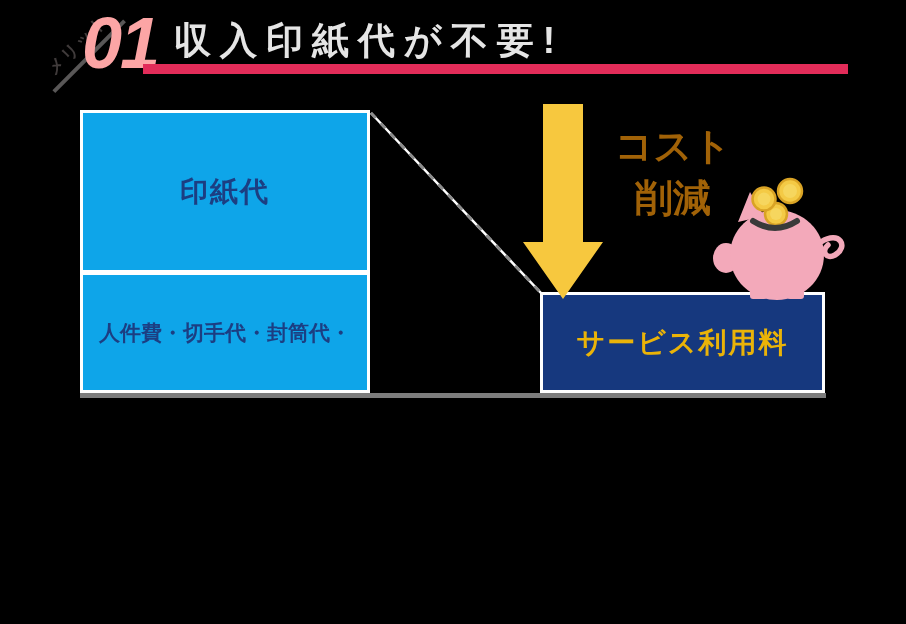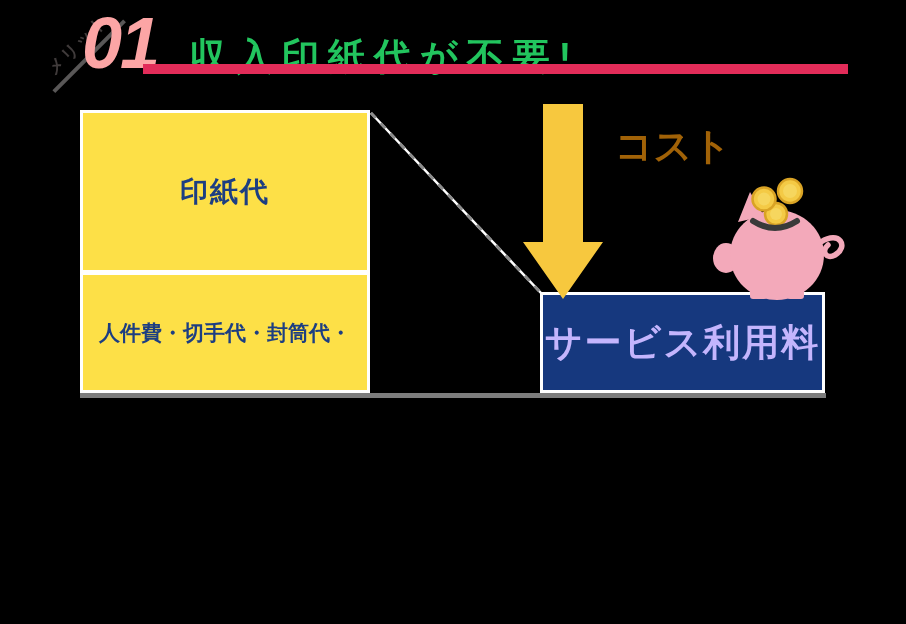--- a/index.html
+++ b/index.html
@@ -13,49 +13,49 @@
     transform:rotate(-45deg);transform-origin:center;
     text-align:center;font-size:17px;font-weight:700;letter-spacing:2px;
     color:#403b3b;border-bottom:4px solid #595757;padding-bottom:3px;
   }
   .merit-number{
     position:absolute;left:82px;top:4px;
     font-size:72px;font-weight:800;font-style:italic;line-height:1.1;
     color:#fca5a5;letter-spacing:-2px;
   }
   .title{
-    position:absolute;left:174px;top:16px;margin:16px;
+    position:absolute;left:174px;top:16px;margin:0;
     font-size:37px;font-weight:700;letter-spacing:9px;
-    color:#22c55e;white-space:nowrap;
+    color:#e5e5e5;white-space:nowrap;
   }
   .title-underline{
     position:absolute;left:143px;top:64px;width:705px;height:10px;
     background:#e22c59;
   }
   
   .baseline{
     position:absolute;left:80px;top:393px;width:746px;height:5px;background:#7d7d7d;
   }
   .left-box{
     position:absolute;left:80px;top:110px;width:290px;height:283px;
-    box-sizing:border-box;border:3px solid #fff;background:#fde047;
+    box-sizing:border-box;border:3px solid #fff;background:#0ea5e9;
     display:flex;flex-direction:column;z-index:1;
   }
   .left-box .cell{display:flex;align-items:center;justify-content:center;text-align:center;}
   .left-box .cell.top{height:157px;}
   .left-box .divider{height:5px;background:#fff;flex:none;}
   .left-box .cell.bottom{flex:1;padding:8px 6px;}
   .bar-label-big{font-size:28px;font-weight:700;letter-spacing:2px;color:#1c3e82;}
   .bar-label-small{font-size:21px;font-weight:700;line-height:1.6;color:#1c3e82;}
   .right-box{
     position:absolute;left:540px;top:292px;width:285px;height:101px;
     box-sizing:border-box;border:3px solid #fff;background:#16387e;
     display:flex;align-items:center;justify-content:center;z-index:1;
   }
-  .right-box span{font-size:37px;font-weight:700;letter-spacing:2px;color:#c4b5fd;white-space:nowrap;}
+  .right-box span{font-size:28px;font-weight:700;letter-spacing:2px;color:#eab308;white-space:nowrap;}
   
   .overlay{position:absolute;left:0;top:0;z-index:2;pointer-events:none;}
   .cost-label{
     position:absolute;left:598px;top:120px;width:150px;z-index:2;
     text-align:center;font-size:38px;font-weight:700;line-height:1.38;
     color:#a16207;
   }
   .piggy{position:absolute;left:700px;top:172px;z-index:3;}
 </style>
 </head>
@@ -89,20 +89,21 @@
   <svg class="overlay" width="906" height="624" viewBox="0 0 906 624">
     <g>
       <line x1="371" y1="113" x2="541" y2="293" stroke="#ffffff" stroke-width="2.5"></line>
       <line x1="371" y1="113" x2="541" y2="293" stroke="#8c8c8c" stroke-width="3" stroke-dasharray="7 7"></line>
     </g>
     <polygon points="543,104 583,104 583,242 603,242 563,299 523,242 543,242" fill="#f7c83e"></polygon>
   </svg>
 
   <div class="cost-label">
     <span>コスト</span><br>
+    <span>削減</span>
   </div>
 
   <svg class="piggy" width="160" height="128" viewBox="0 0 160 128">
 
     <rect x="50" y="115" width="17" height="12" rx="3" fill="#f3a9ba"></rect>
     <rect x="87" y="115" width="17" height="12" rx="3" fill="#f3a9ba"></rect>
 
     <path d="M121 70 C 140 58 149 75 135 83 C 126 88 121 79 128 73" fill="none" stroke="#f3a9ba" stroke-width="5.5" stroke-linecap="round"></path>
 
     <ellipse cx="26" cy="86" rx="13" ry="15" fill="#f3a9ba"></ellipse>

